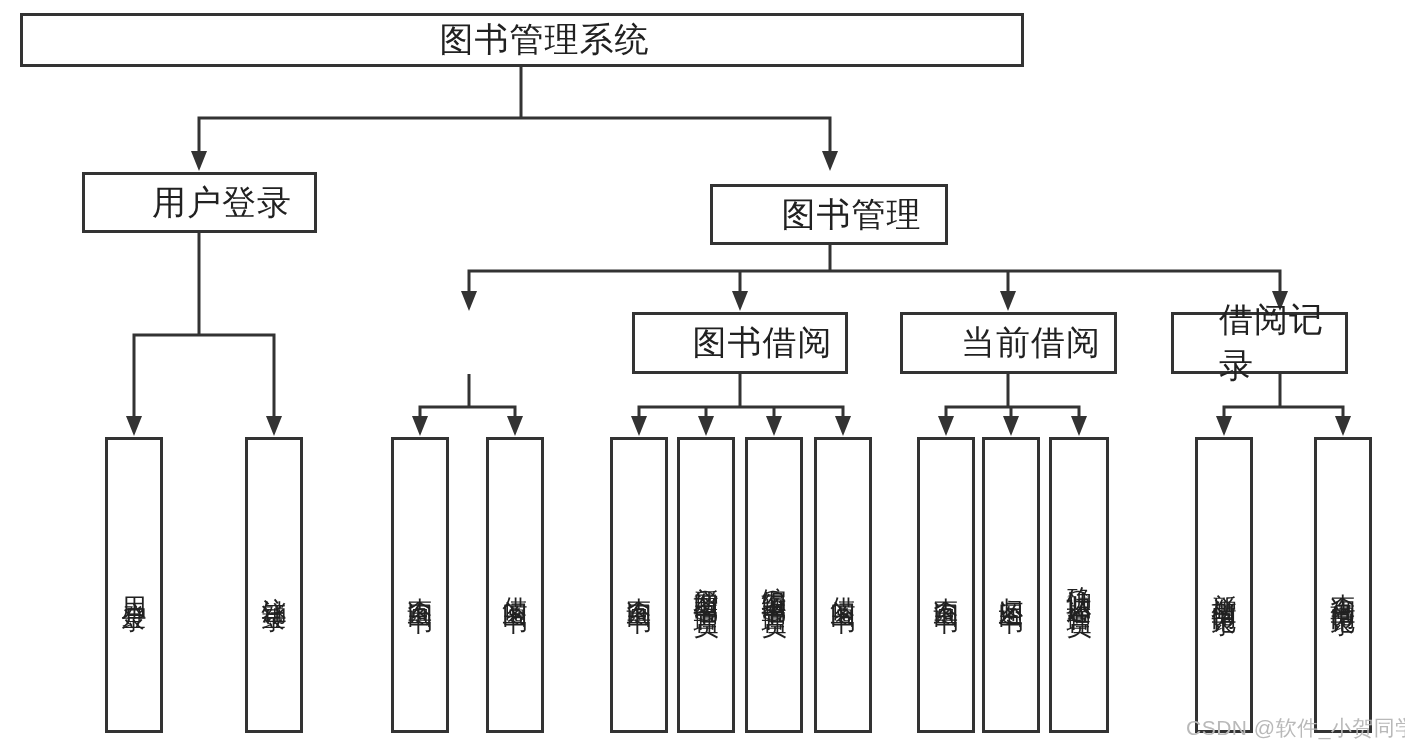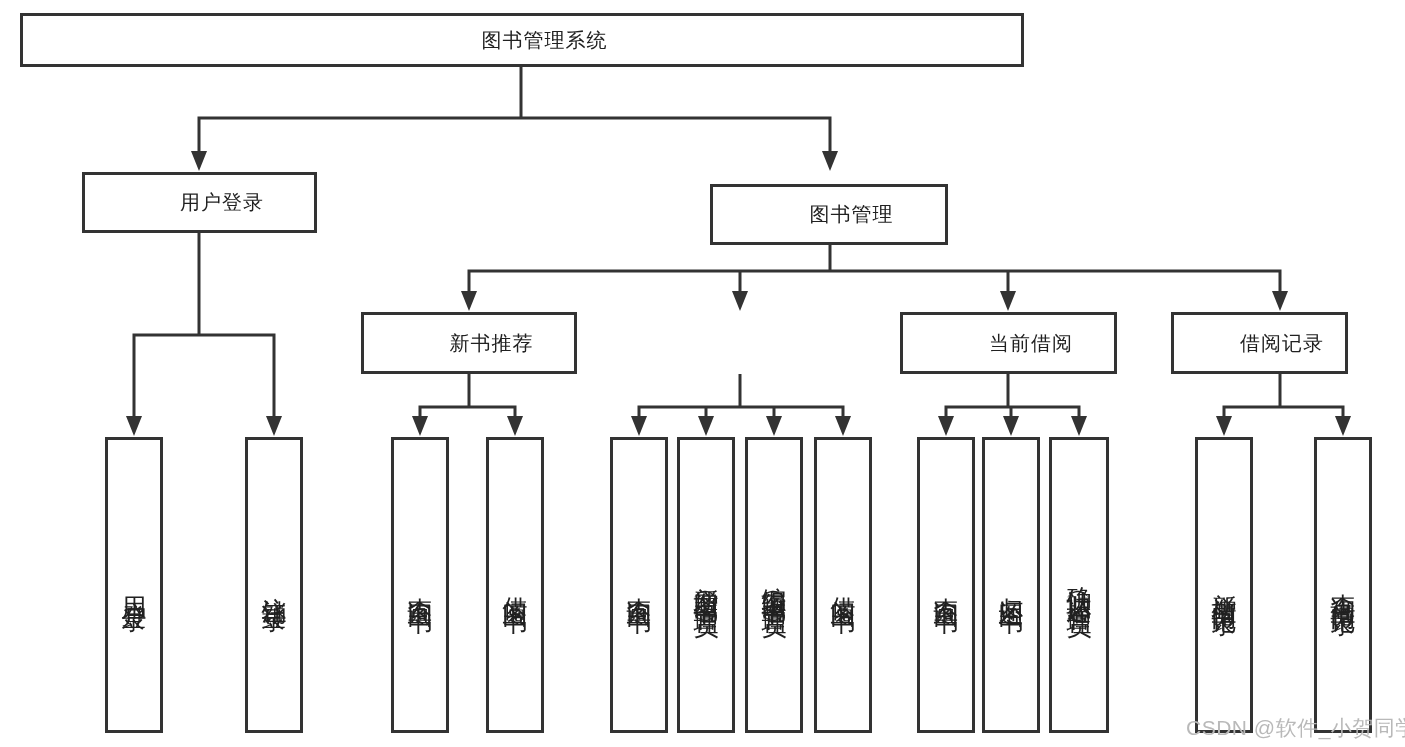--- a/index.html
+++ b/index.html
@@ -29,21 +29,21 @@
     pointer-events: none;
   }
   .box {
     position: absolute;
     box-sizing: border-box;
     border: 3px solid #333333;
     background: #ffffff;
     display: flex;
     align-items: center;
     justify-content: center;
-    font-size: 20px;
+    font-size: 34px;
     letter-spacing: 1px;
     color: #212121;
     z-index: 2;
     padding-left: 45px;
   }
   .leaf {
     position: absolute;
     box-sizing: border-box;
     border: 3px solid #333333;
     background: #ffffff;
@@ -164,22 +164,22 @@
     <span>图书管理系统</span>
   </div>
 
   <div class="box n-user-login">
     <span>用户登录</span>
   </div>
   <div class="box n-book-mgmt">
     <span>图书管理</span>
   </div>
 
-  <div class="box n-new-book">
-    <span>新书推荐</span>
+  <div class="box n-book-borrow">
+    <span>图书借阅</span>
   </div>
   <div class="box n-current-borrow">
     <span>当前借阅</span>
   </div>
   <div class="box n-borrow-record">
     <span>借阅记录</span>
   </div>
 
   <div class="leaf lf-0">
     <span>用户登录</span>

